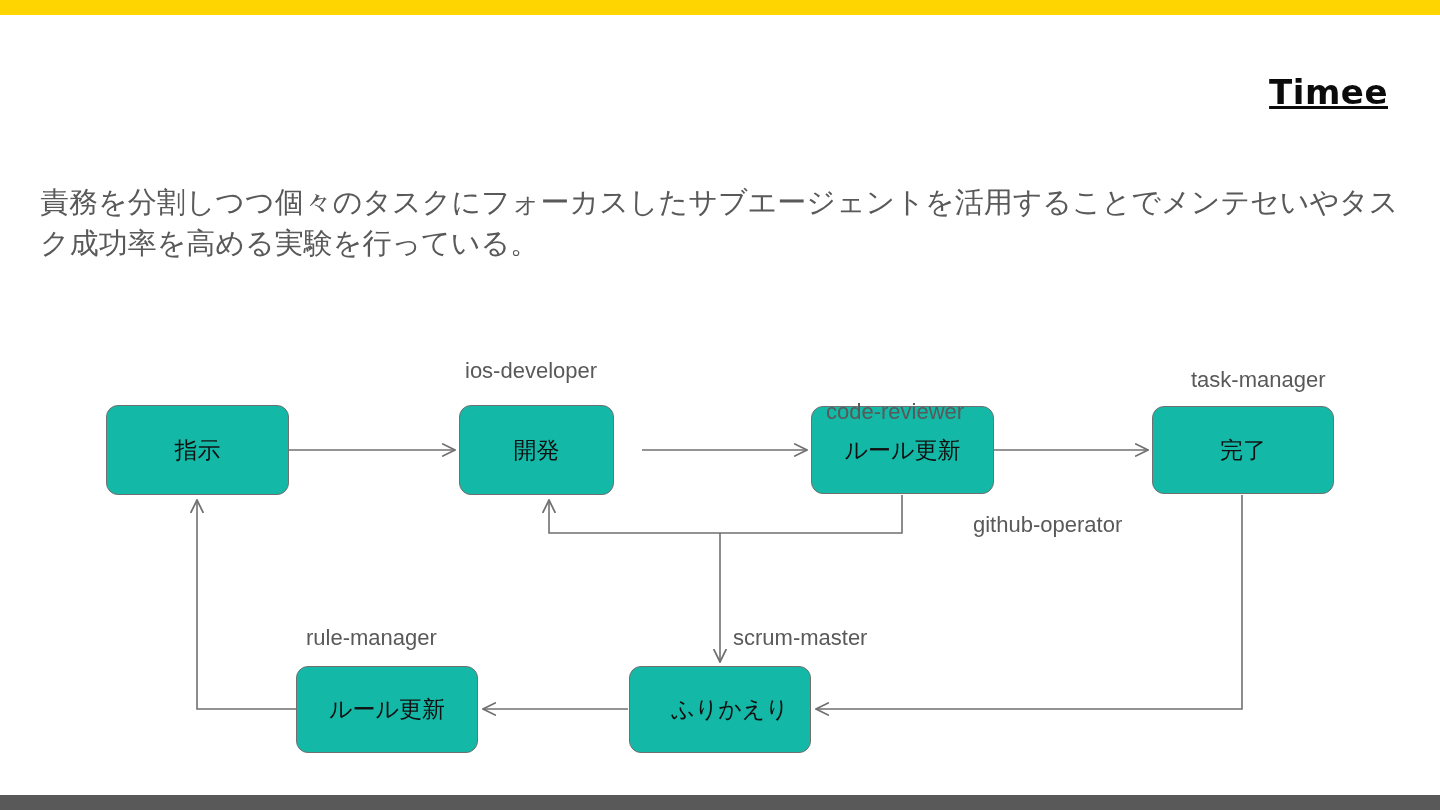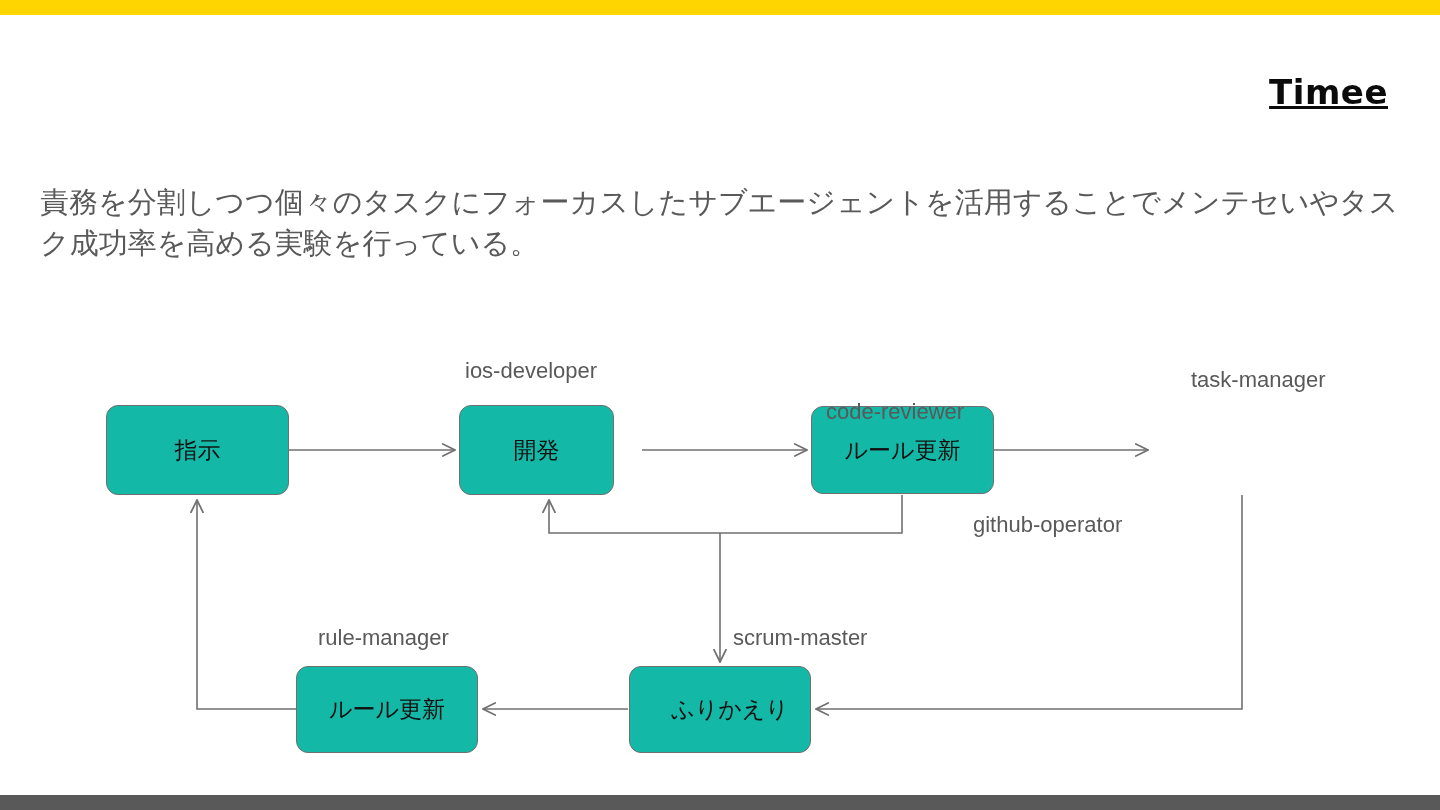--- a/index.html
+++ b/index.html
@@ -76,21 +76,21 @@
   #node-kanryo  {left:1152px;top:406px;width:182px;height:88px;}
   #node-rule    {left:296px;top:666px;width:182px;height:87px;text-align:center;}
   #node-furi    {left:629px;top:666px;width:182px;height:87px;padding-left:20px;}
 
   
   #lbl-ios      {left:465px;top:358px;}
   #lbl-code     {left:826px;top:367px;margin-top:32px;}
   #lbl-task     {left:1166px;top:367px;margin-left:25px;}
   #lbl-github   {left:973px;top:512px;}
   #lbl-scrum    {left:733px;top:625px;}
-  #lbl-rule     {left:306px;top:625px;margin-left:12px;}
+  #lbl-rule     {left:306px;top:625px;}
 </style>
 </head>
 <body>
 
 <div class="slide">
 
   <div class="topbar"></div>
 
   <div class="brand-logo">Timee</div>
 
@@ -125,20 +125,23 @@
 
     <div class="node" id="node-shiji">
       <span>指示</span>
     </div>
     <div class="node" id="node-kaihatsu">
       <span>開発</span>
     </div>
     <div class="node" id="node-review">
       <span>ルール更新</span>
     </div>
+    <div class="node" id="node-kanryo">
+      <span>完了</span>
+    </div>
     <div class="node" id="node-rule">
       <span>ルール更新</span>
     </div>
     <div class="node" id="node-furi">
       <span>ふりかえり</span>
     </div>
 
     <div class="node-label" id="lbl-ios">ios-developer</div>
     <div class="node-label" id="lbl-code">code-reviewer</div>
     <div class="node-label" id="lbl-task">task-manager</div>

